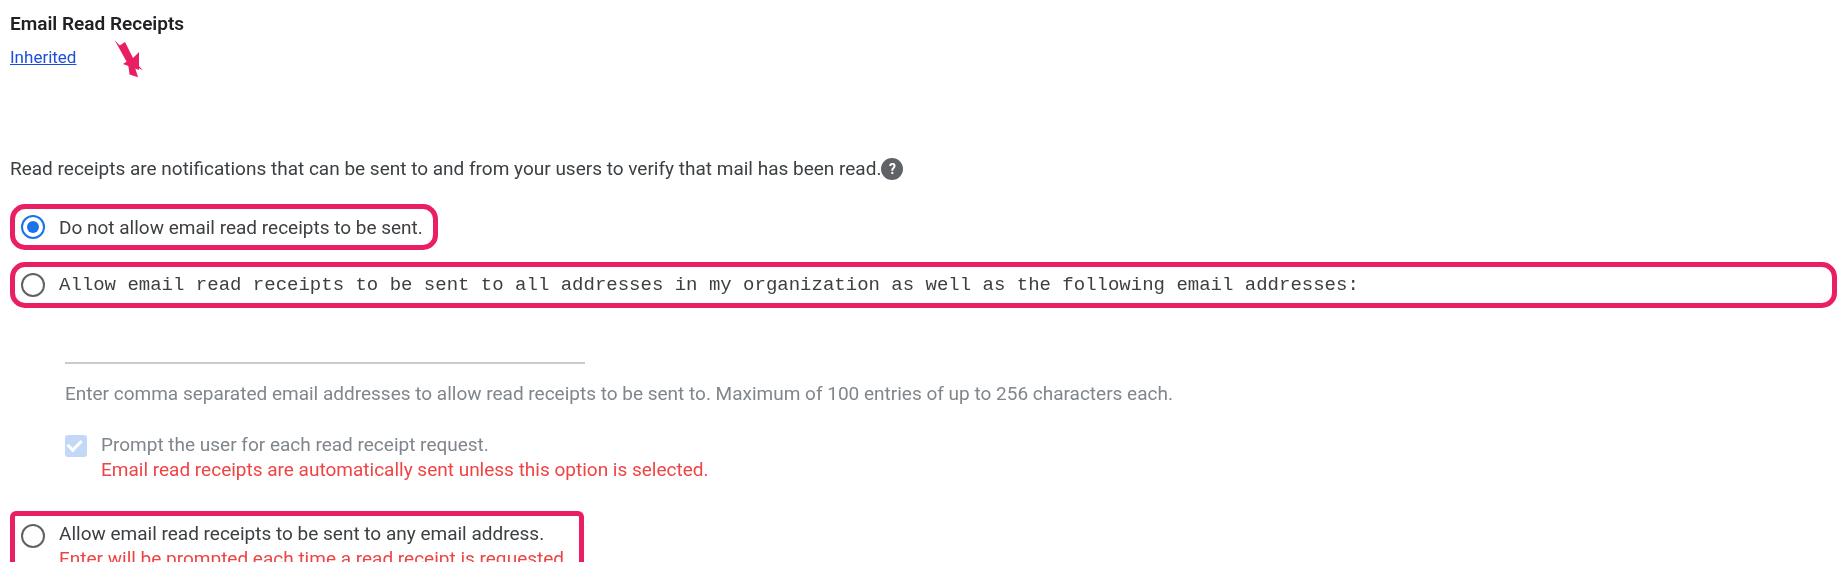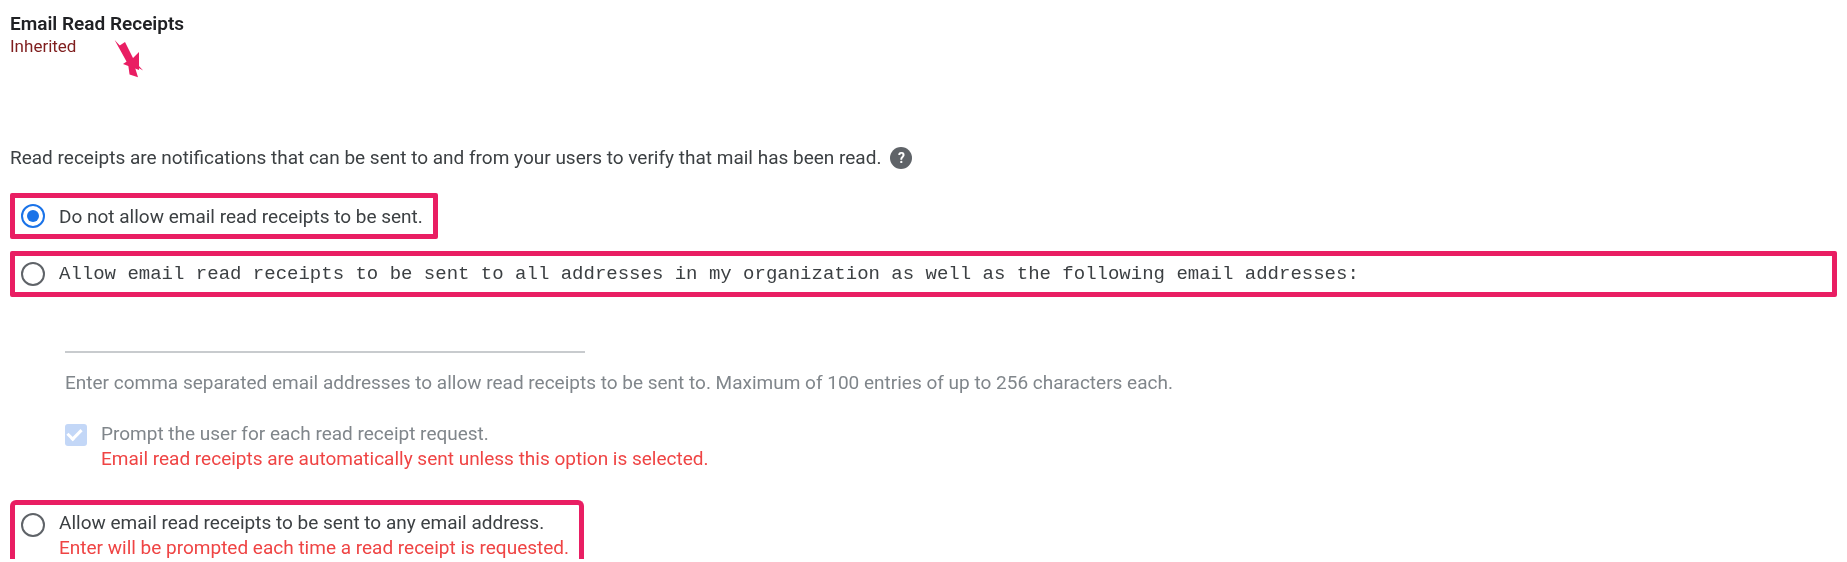--- a/index.html
+++ b/index.html
@@ -19,39 +19,40 @@
       flex-shrink: 0;
       position: relative;
       padding-top: 0;
     }
     .setting-title {
       font-weight: 600;
       color: #202124;
       font-size: 19px;
     }
     .setting-sub {
-      color: #7f1d1d;
+      color: #1d4ed8;
       font-size: 17px;
-      margin-top: 1px;
+      margin-top: 12px;
+      text-decoration: underline;
     }
     .arrow-cursor {
       position: absolute;
       top: 22px;
       left: 103px;
     }
     .right-col {
       flex: 1;
     }
     .description {
       color: #3c4043;
       font-size: 19px;
       margin-bottom: 24px;
       display: flex;
       align-items: center;
-      gap: 9px;
+      gap: 0;
     }
     .help-icon {
       display: inline-flex;
       align-items: center;
       justify-content: center;
       width: 22px;
       height: 22px;
       border-radius: 50%;
       background: #5f6368;
       color: #fff;
@@ -60,21 +61,21 @@
       cursor: pointer;
     }
     .radio-row {
       display: flex;
       align-items: center;
       gap: 14px;
       padding: 6px 10px 6px 6px;
     }
     .highlight {
       border: 5px solid #e91e63;
-      border-radius: 2px;
+      border-radius: 15px;
       margin-bottom: 12px;
       display: inline-flex;
     }
     .highlight.wide {
       display: flex;
       font-family: Liberation Mono, monospace;
     }
     .radio-outer {
       width: 24px;
       height: 24px;

